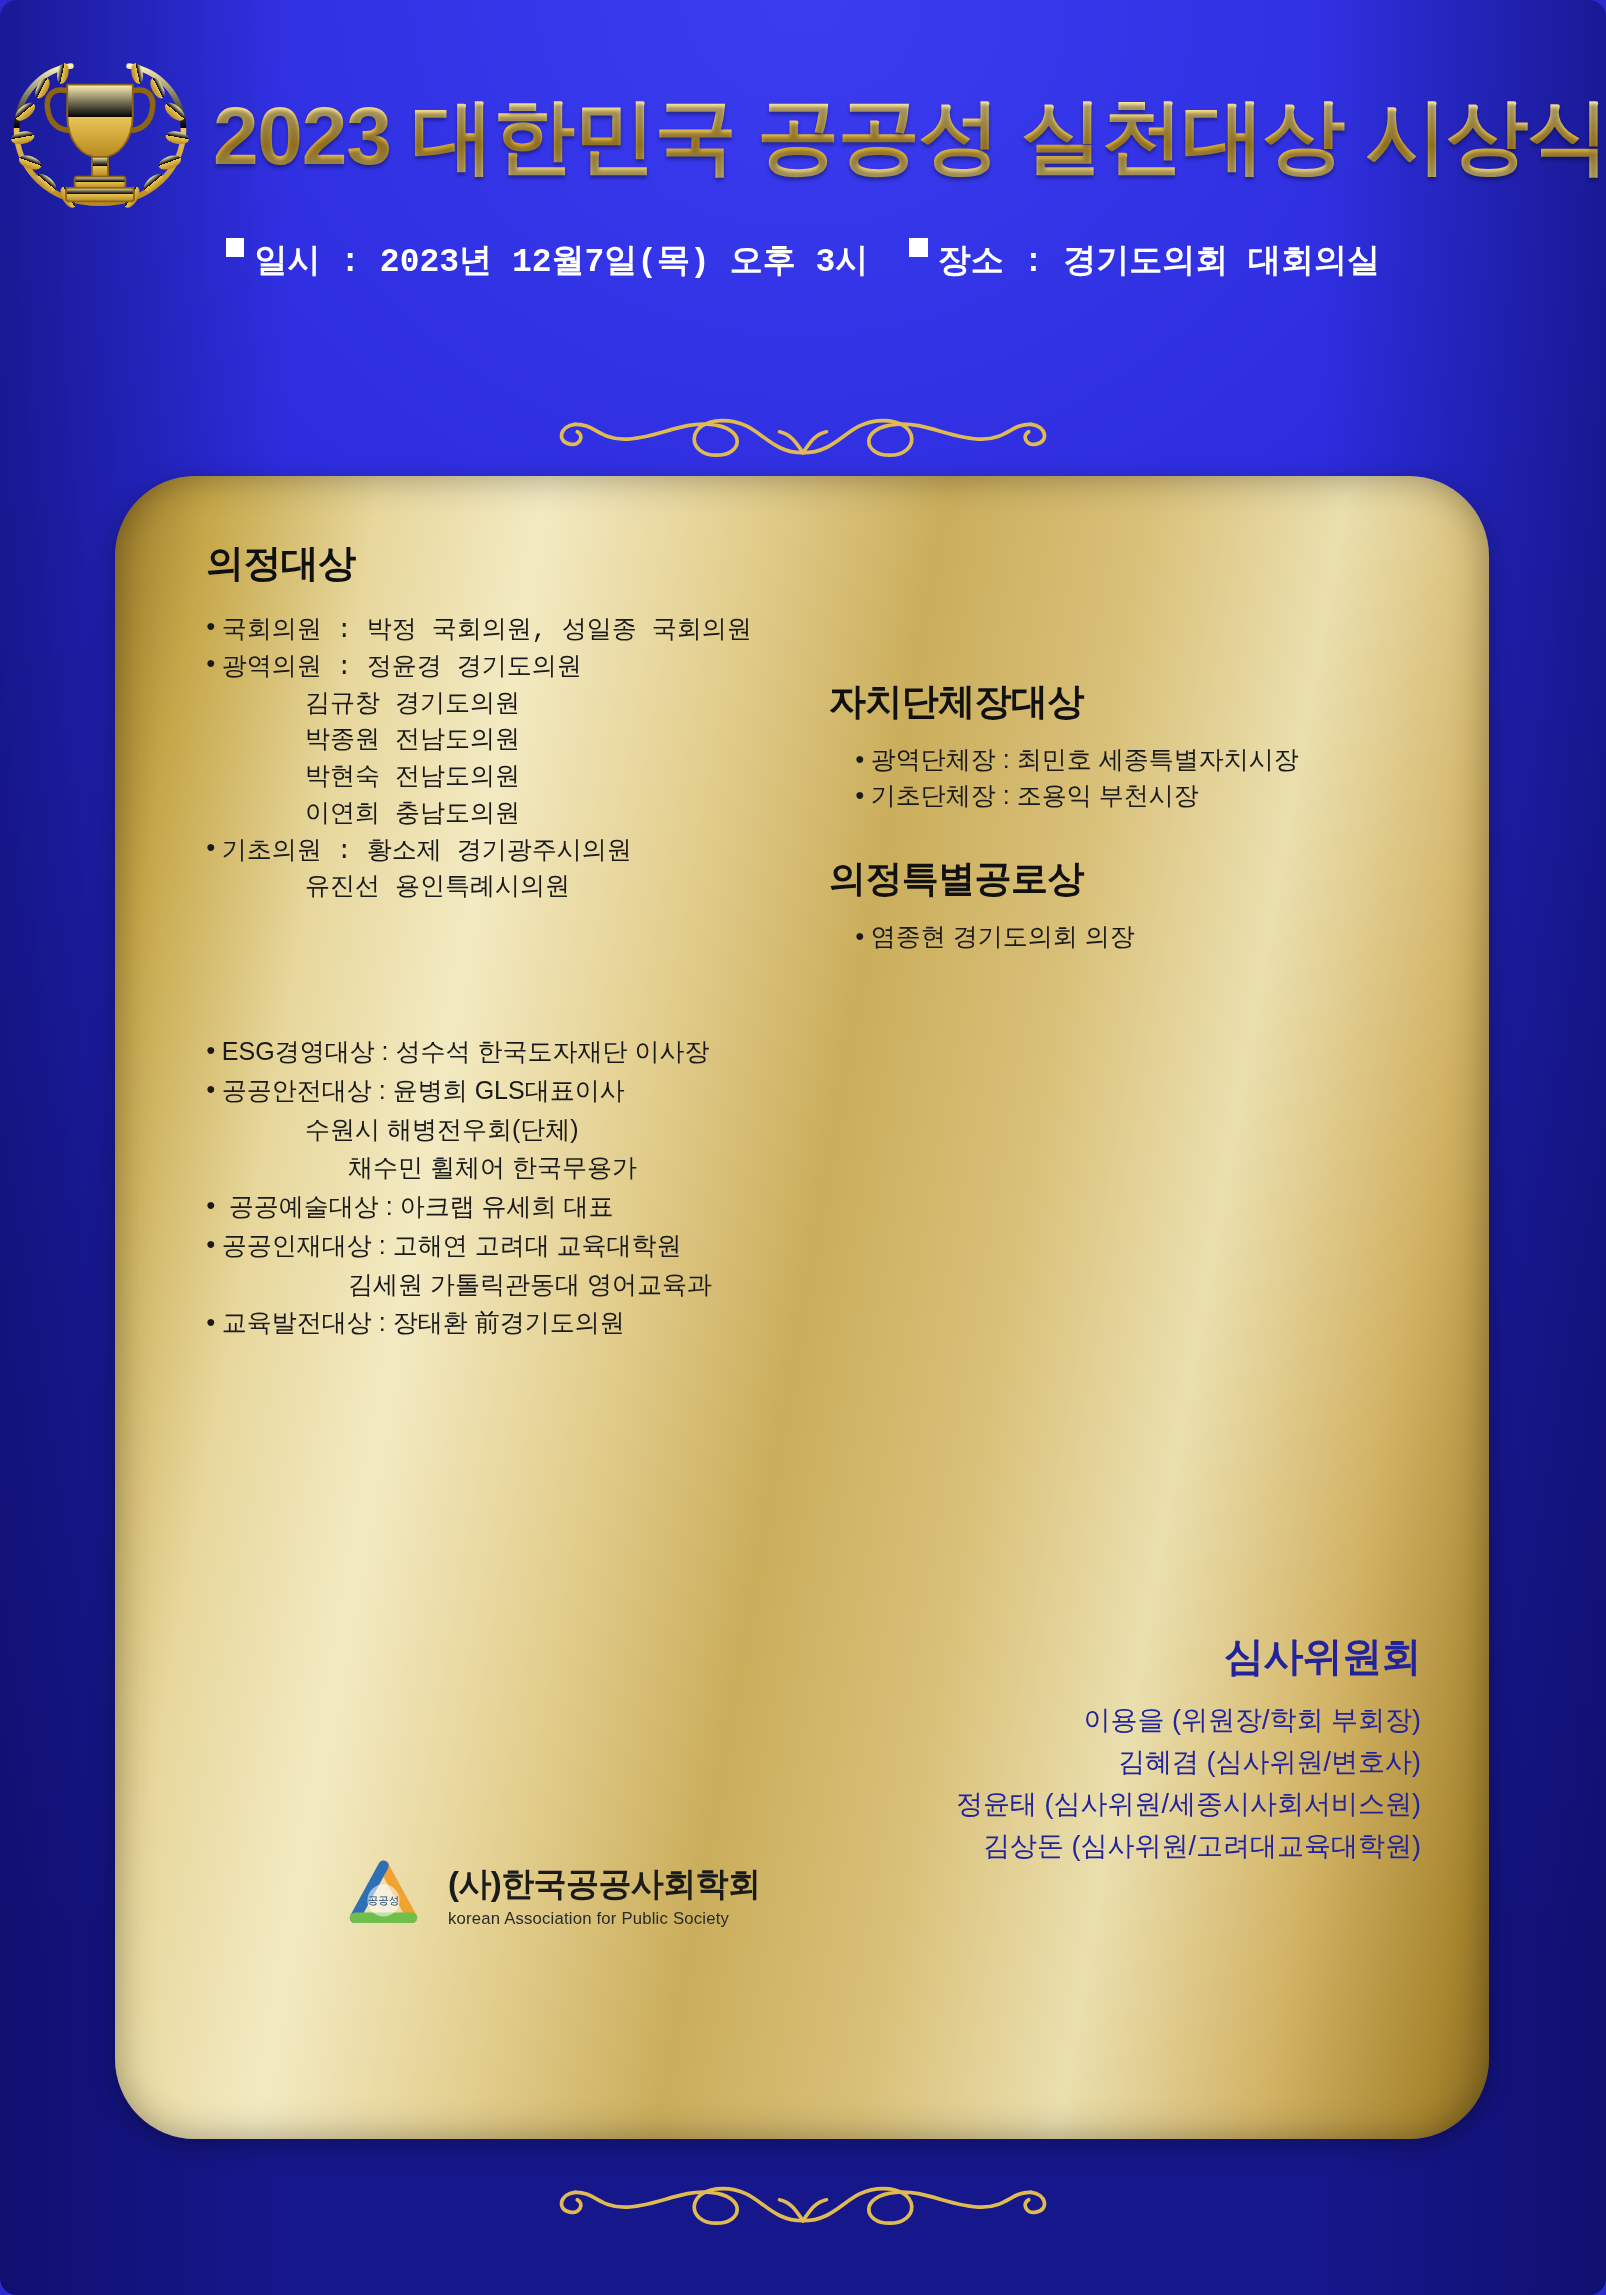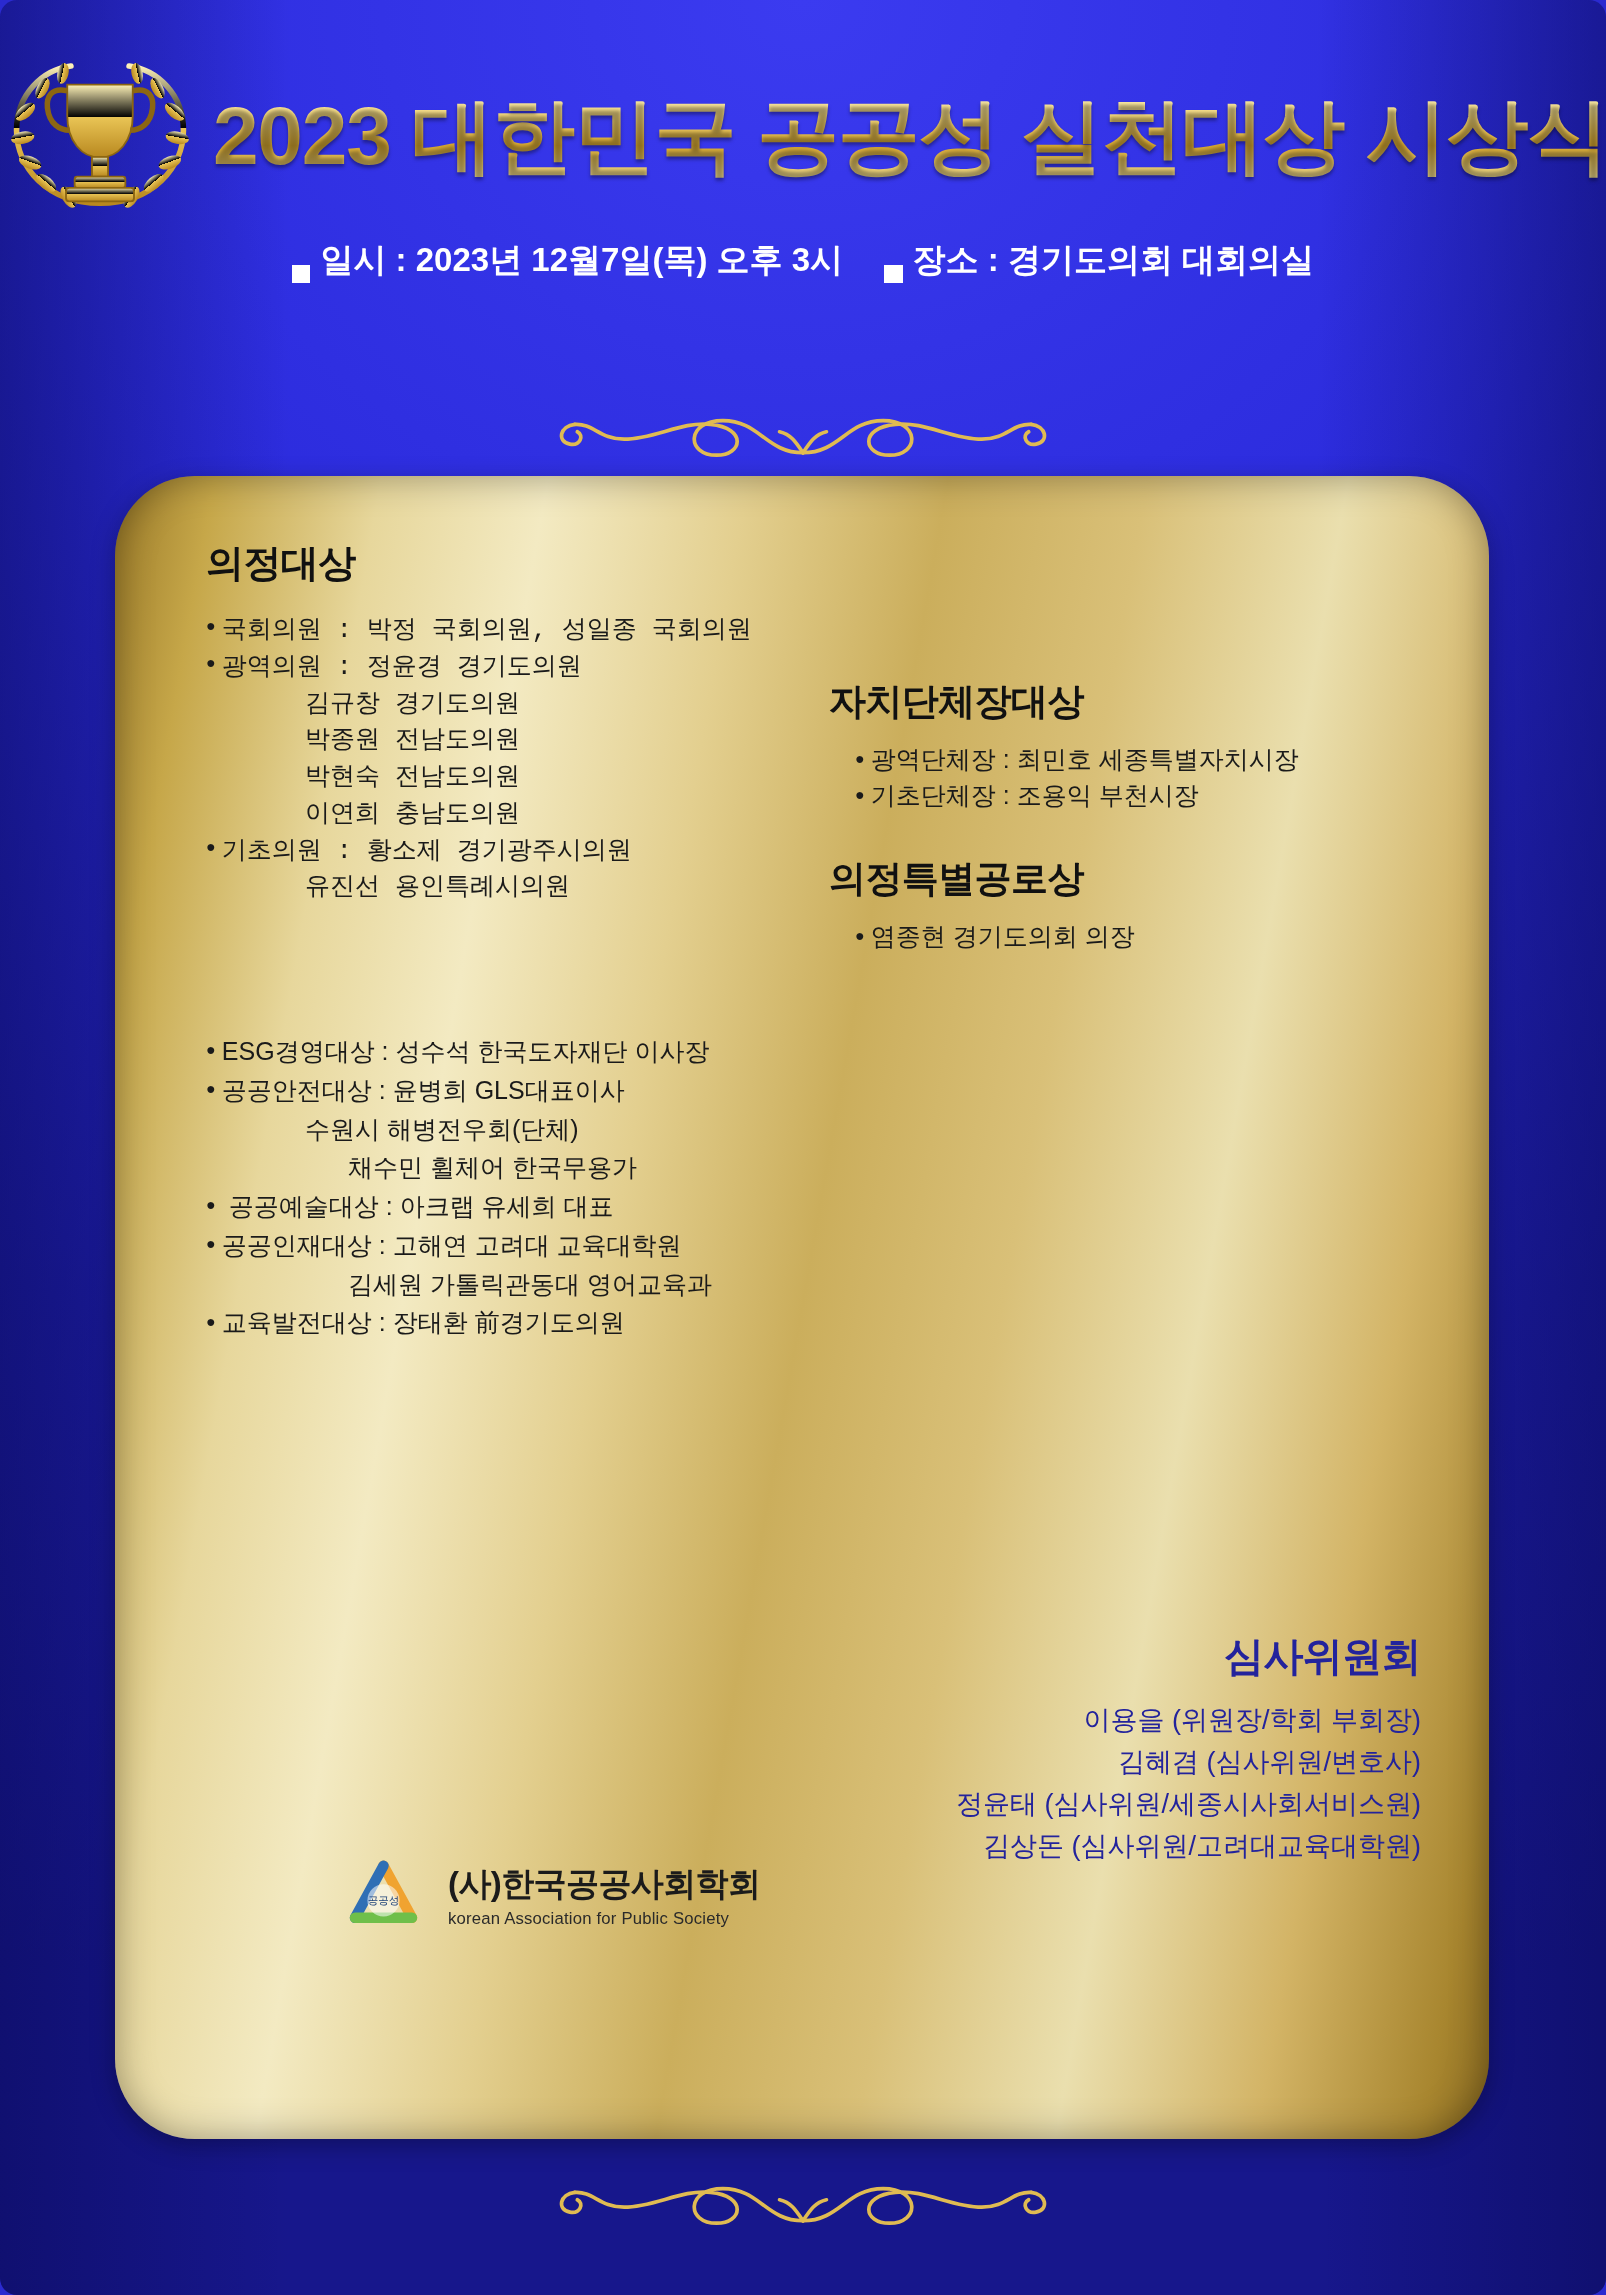--- a/index.html
+++ b/index.html
@@ -65,21 +65,21 @@
     margin-top: 21px;
     display: flex;
     align-items: center;
     justify-content: center;
     gap: 41px;
     color: #ffffff;
     font-size: 33px;
     font-weight: bold;
     white-space: nowrap;
   }
-  .sub-item { display: flex; align-items: flex-end; gap: 10px; }
+  .sub-item { display: flex; align-items: flex-start; gap: 10px; font-family: Liberation Mono, monospace; }
   .sq {
     display: inline-block;
     width: 18.5px;
     height: 18.5px;
     background: #ffffff;
     flex: none;
   }
 
   
   .orn {

